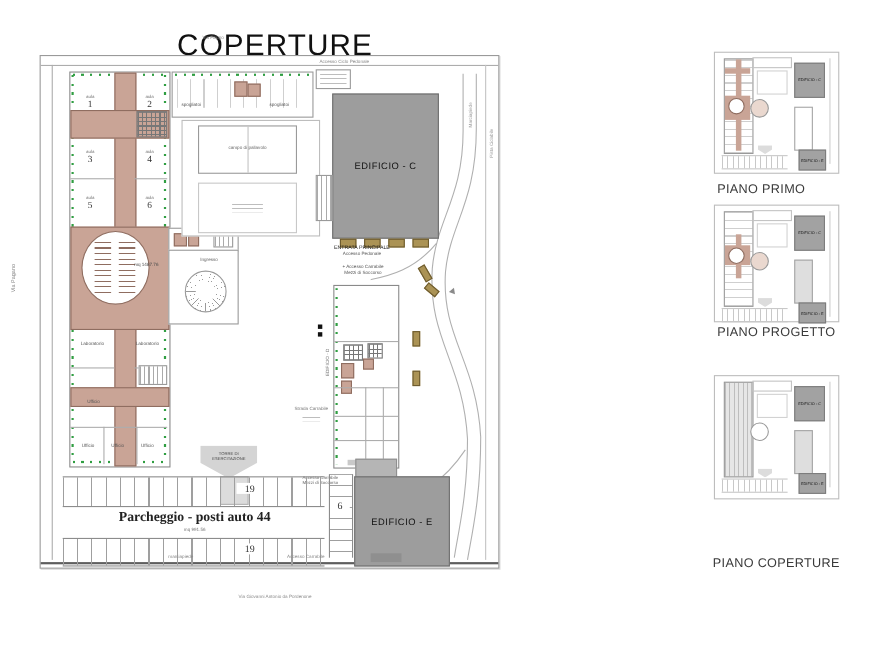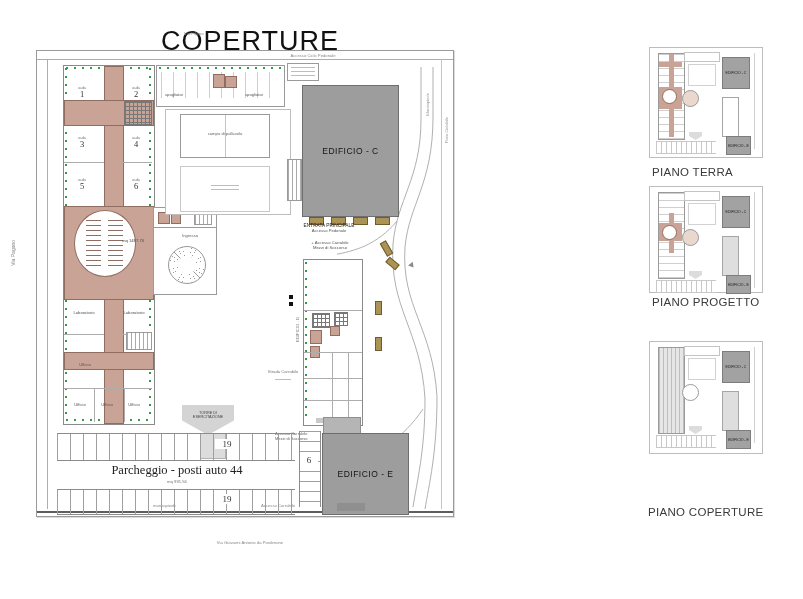--- a/index.html
+++ b/index.html
@@ -240,21 +240,21 @@
     </div>
     <div class="abs" style="left:163px;top:382px;width:24px;height:24px;background:#dcdcdc;border:1px solid #b2b2b2;"></div>
 
     <div class="abs" style="left:238px;top:380px;width:44px;">
       <div style="font-size:4px;color:#666;">Accesso Carrabile</div>
       <div style="font-size:4px;color:#666;">Mezzi di Soccorso</div>
     </div>
 
     <div class="stallsh" style="left:20px;top:382px;width:238px;height:26px;"></div>
     <div class="cnt" style="left:178px;top:388px;width:24px;background:#fff;">19</div>
-    <div class="parklbl" style="left:40px;top:412px;width:200px;">Parcheggio - posti auto 44</div>
+    <div class="parklbl" style="left:40px;top:412px;width:200px;font-weight:bold;">Parcheggio - posti auto 44</div>
     <div class="t4 tc" style="left:120px;top:428px;width:40px;color:#777;">mq 991.56</div>
     <div class="stallsh" style="left:20px;top:438px;width:238px;height:24px;"></div>
     <div class="cnt" style="left:178px;top:443px;width:24px;background:#fff;">19</div>
     <div class="stallsv" style="left:262px;top:380px;width:20px;height:76px;"></div>
     <div class="cnt" style="left:263px;top:404px;width:18px;background:#fff;">6</div>
 
     <div class="abs" style="left:286px;top:366px;width:36px;height:16px;background:#b5b5b5;border:1px solid #8f8f8f;"></div>
     <div class="gray-bld" style="left:285px;top:382px;width:85px;height:80px;">EDIFICIO - E</div>
 
     <div class="abs" style="left:300px;top:452px;width:28px;height:8px;background:#8f8f8f;"></div>
@@ -274,21 +274,21 @@
     <div class="topstrip"></div>
     <div class="mcourt"></div>
     <div class="pav"></div>
     <div class="cblk">EDIFICIO - C</div>
     <div class="dstrip"></div>
     <div class="eblk">EDIFICIO - E</div>
     <div class="tower"></div>
     <div class="park"></div>
     <div class="sline"></div>
   </div>
-  <div class="mini-label" style="left:652px;top:166px;">PIANO TERRA</div>
+  <div class="mini-label" style="left:652px;top:166px;">PIANO PRIMO</div>
 
   <div class="mini m2" style="left:649px;top:186px;width:112px;height:105px;">
     <div class="bstrip">
       <div class="pcorr" style="left:10px;top:20px;width:5px;height:40px;"></div>
       <div class="pcorr" style="left:0;top:30px;width:23px;height:18px;"></div>
       <div class="mcircle" style="left:3px;top:32px;width:13px;height:13px;"></div>
     </div>
     <div class="topstrip"></div>
     <div class="mcourt"></div>
     <div class="pav"></div>

